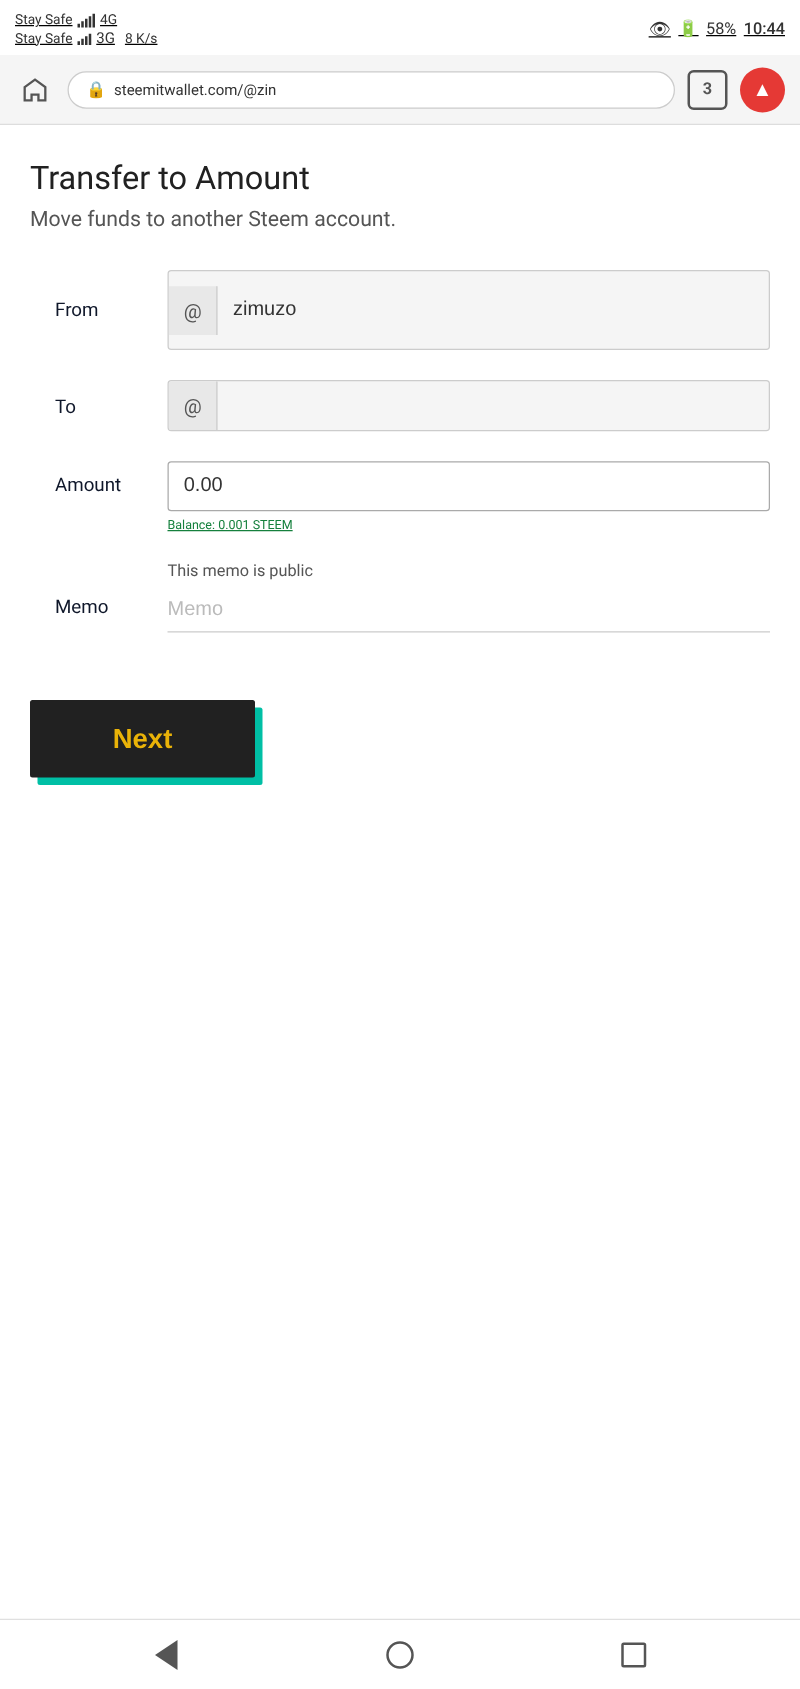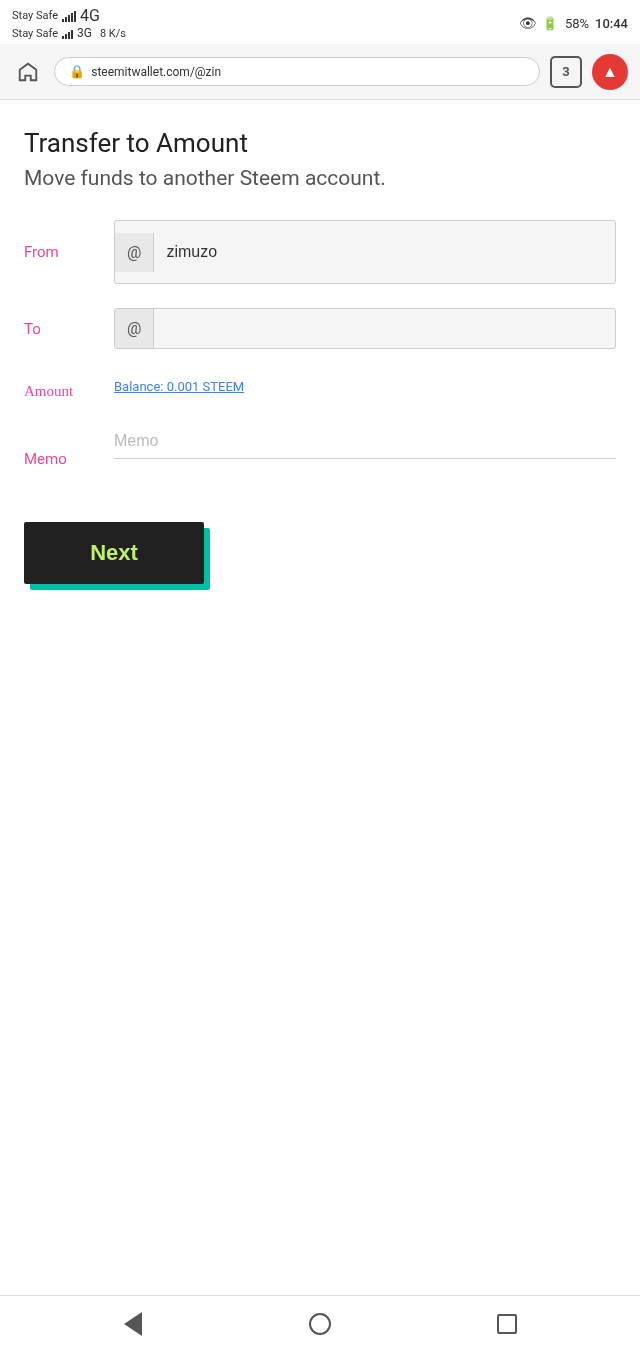--- a/index.html
+++ b/index.html
@@ -14,20 +14,21 @@
     }
 
     
     .status-bar {
       background: #fff;
       padding: 6px 12px 4px 12px;
       display: flex;
       justify-content: space-between;
       align-items: center;
       height: 44px;
+      text-decoration: underline;
     }
     .status-left {
       display: flex;
       flex-direction: column;
       font-size: 11px;
       color: #333;
       gap: 1px;
     }
     .status-left-row {
       display: flex;
@@ -121,37 +122,38 @@
       padding: 28px 24px 20px 24px;
       background: #fff;
     }
     .page-title {
       font-size: 26px;
       font-weight: 400;
       color: #212121;
       margin-bottom: 8px;
     }
     .page-subtitle {
-      font-size: 21px;
+      font-size: 17px;
       color: #555;
       margin-bottom: 30px;
     }
 
     
     .form-row {
       display: flex;
       align-items: center;
       margin-bottom: 24px;
       gap: 0;
     }
     .form-label {
       width: 90px;
       font-size: 15px;
-      color: #ec4899;
+      color: #0f172a;
       flex-shrink: 0;
+      margin-left: 20px;
     }
     .input-wrapper {
       flex: 1;
       display: flex;
       align-items: center;
       border: 1px solid #ccc;
       border-radius: 3px;
       background: #f5f5f5;
       overflow: hidden;
     }
@@ -190,22 +192,22 @@
       flex: 1;
       border: none;
       background: transparent;
       padding: 10px 12px;
       font-size: 16px;
       color: #333;
       outline: none;
     }
     .balance-link {
       margin-top: 6px;
-      font-size: 13px;
-      color: #3b82f6;
+      font-size: 10px;
+      color: #15803d;
       text-decoration: underline;
       cursor: pointer;
     }
     .memo-note {
       font-size: 13px;
       color: #555;
       margin-bottom: 6px;
     }
     .memo-input {
       width: 100%;
@@ -234,21 +236,21 @@
       width: 180px;
       height: 62px;
       background: #00bfa5;
       border-radius: 2px;
     }
     .next-btn {
       position: relative;
       width: 180px;
       height: 62px;
       background: #212121;
-      color: #bef264;
+      color: #eab308;
       font-size: 22px;
       font-weight: bold;
       border: none;
       border-radius: 2px;
       cursor: pointer;
       display: flex;
       align-items: center;
       justify-content: center;
       z-index: 1;
     }
@@ -301,21 +303,21 @@
   <div class="status-left">
     <div class="status-left-row">
       <span>Stay Safe</span>
       <span class="signal-bars">
         <span class="bar bar1"></span>
         <span class="bar bar2"></span>
         <span class="bar bar3"></span>
         <span class="bar bar4"></span>
         <span class="bar bar5"></span>
       </span>
-      <span style="font-size:16px;">4G</span>
+      <span style="font-size:11px;">4G</span>
     </div>
     <div class="status-left-row">
       <span>Stay Safe</span>
       <span class="signal-bars">
         <span class="bar bar1"></span>
         <span class="bar bar2"></span>
         <span class="bar bar3"></span>
         <span class="bar bar4"></span>
       </span>
       <span style="font-size:12px;">3G</span>
@@ -364,30 +366,34 @@
   
   <div class="form-row">
     <div class="form-label">To</div>
     <div class="input-wrapper">
       <div class="input-prefix">@</div>
     </div>
   </div>
 
   
   <div class="form-row" style="align-items:flex-start;">
-    <div class="form-label" style="padding-top:10px;font-family:Liberation Serif, serif;">Amount</div>
+    <div class="form-label" style="padding-top:10px;">Amount</div>
     <div class="amount-wrapper">
+      <div class="amount-input-box">
+        <input class="amount-input" type="text" value="0.00" style="">
+      </div>
       <span class="balance-link">Balance: 0.001 STEEM</span>
     </div>
   </div>
 
   
   <div class="form-row" style="align-items:flex-start;">
     <div class="form-label" style="padding-top:26px;">Memo</div>
     <div style="flex:1;display:flex;flex-direction:column;">
+      <p class="memo-note">This memo is public</p>
       <input class="memo-input" type="text" placeholder="Memo" style="">
     </div>
   </div>
 
   
   <div class="btn-area">
     <div class="btn-shadow"></div>
     <button class="next-btn">Next</button>
   </div>
 </div>

